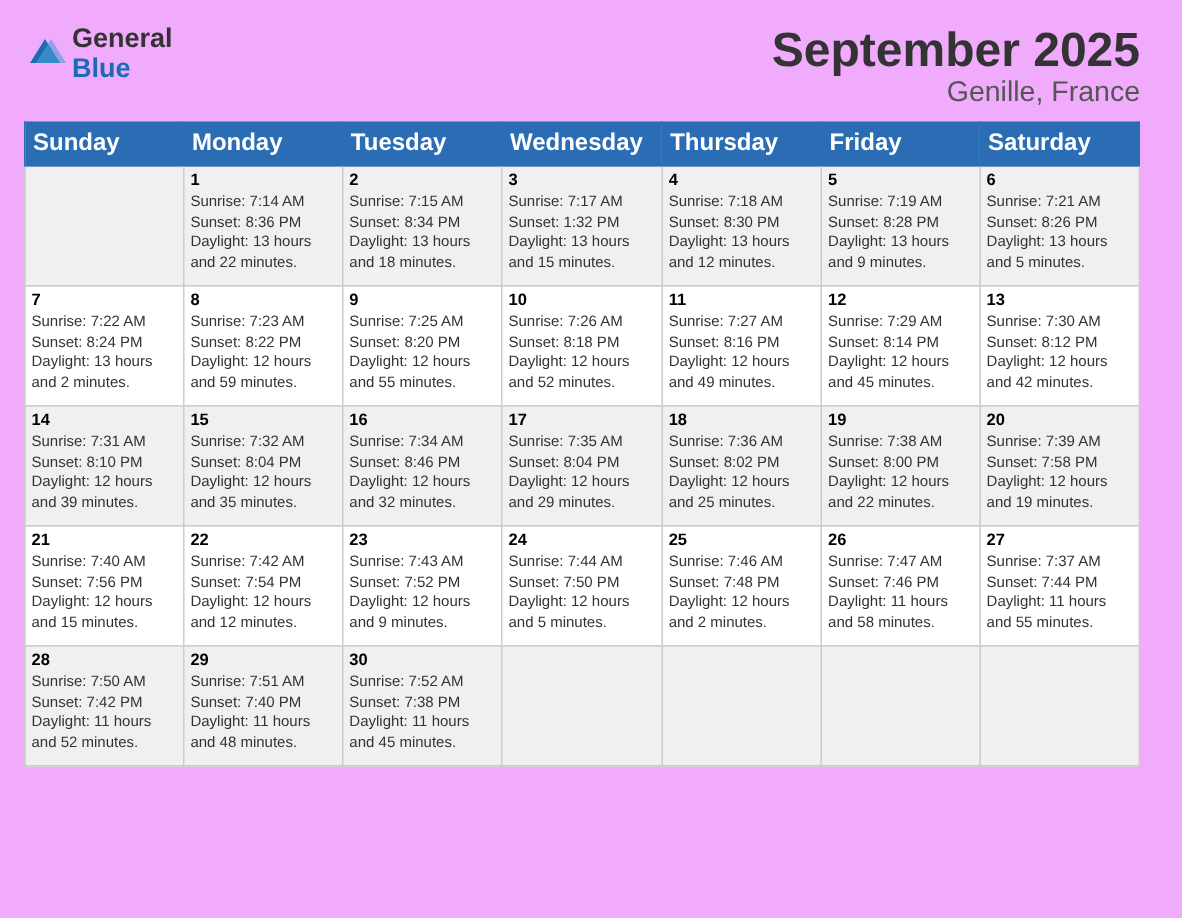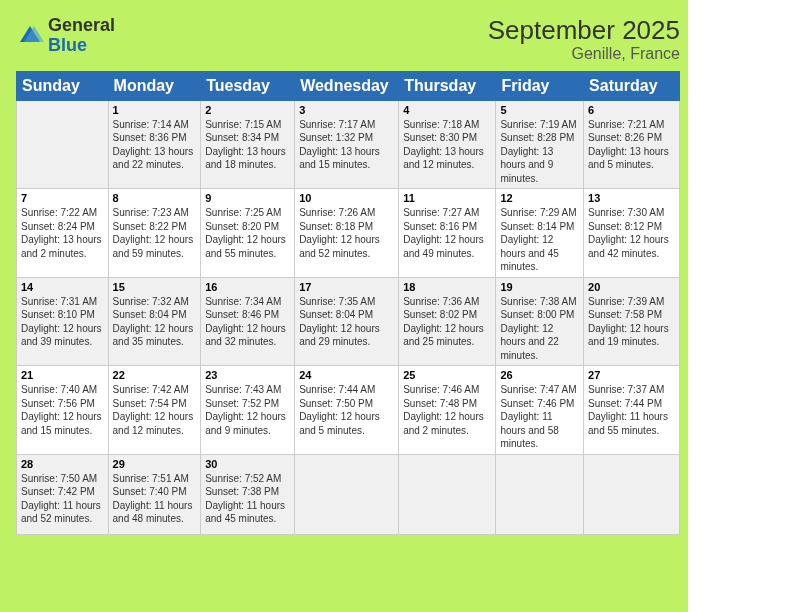--- a/index.html
+++ b/index.html
@@ -4,24 +4,24 @@
   <style>
     * { margin: 0; padding: 0; box-sizing: border-box; }
     body {
       font-family: Arial, sans-serif;
       background: #fff;
       width: 792px;
       height: 612px;
       overflow: hidden;
     }
     .page {
-      width: 688px;
+      width: 788px;
       height: 612px;
-      background: #bef264;
-      padding: 16px 8px 10px 16px;
+      background: #f0abfc;
+      padding: 16px 28px 10px 16px;
     }
     .header {
       display: flex;
       justify-content: space-between;
       align-items: flex-start;
       margin-bottom: 8px;
     }
     .logo {
       display: flex;
       align-items: center;
@@ -35,27 +35,27 @@
     .logo-blue { color: #1a6bb5; }
     .logo-icon {
       width: 28px;
       height: 28px;
       margin-right: 4px;
     }
     .title-block {
       text-align: right;
     }
     .month-title {
-      font-size: 26px;
-      font-weight: normal;
+      font-size: 32px;
+      font-weight: bold;
       color: #333;
       line-height: 1.1;
     }
     .subtitle {
-      font-size: 16px;
+      font-size: 19px;
       color: #555;
     }
     .calendar {
       width: 100%;
       border-collapse: collapse;
       font-size: 9.5px;
     }
     .calendar th {
       background: #2a6db5;
       color: #fff;

